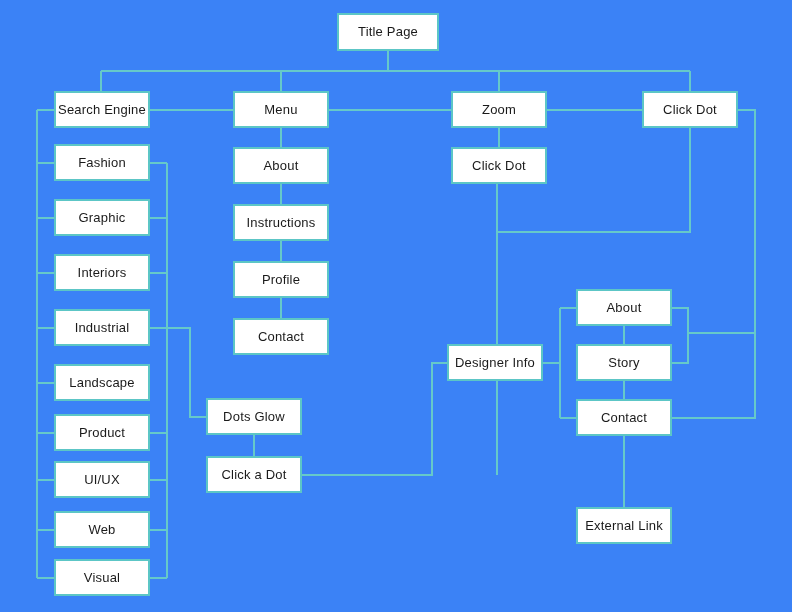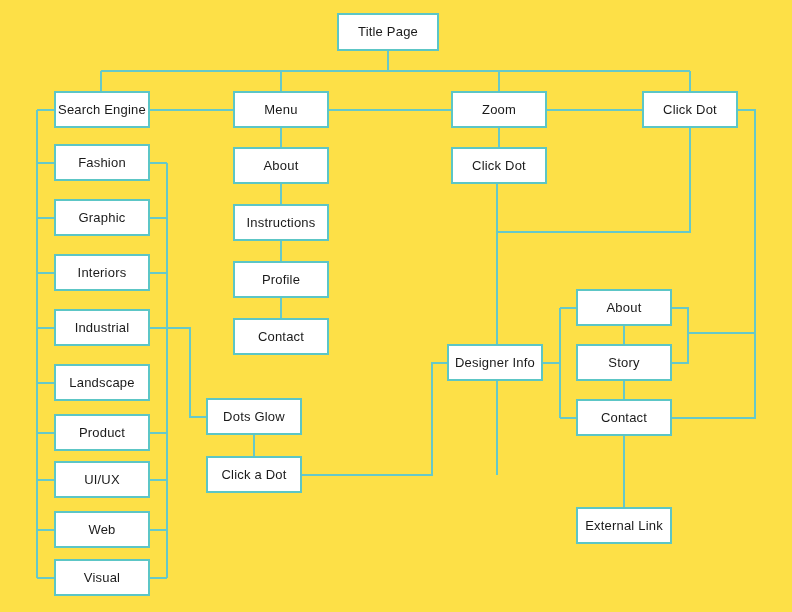--- a/index.html
+++ b/index.html
@@ -11,21 +11,21 @@
   body {
     width: 792px;
     height: 612px;
     overflow: hidden;
     font-family: "Liberation Sans", "DejaVu Sans", sans-serif;
   }
   #diagram-root {
     position: relative;
     width: 792px;
     height: 612px;
-    background: #fde047;
+    background: #3b82f6;
   }
   svg#flow-svg {
     position: absolute;
     top: 0;
     left: 0;
     width: 792px;
     height: 612px;
     display: block;
   }
   .conn {

